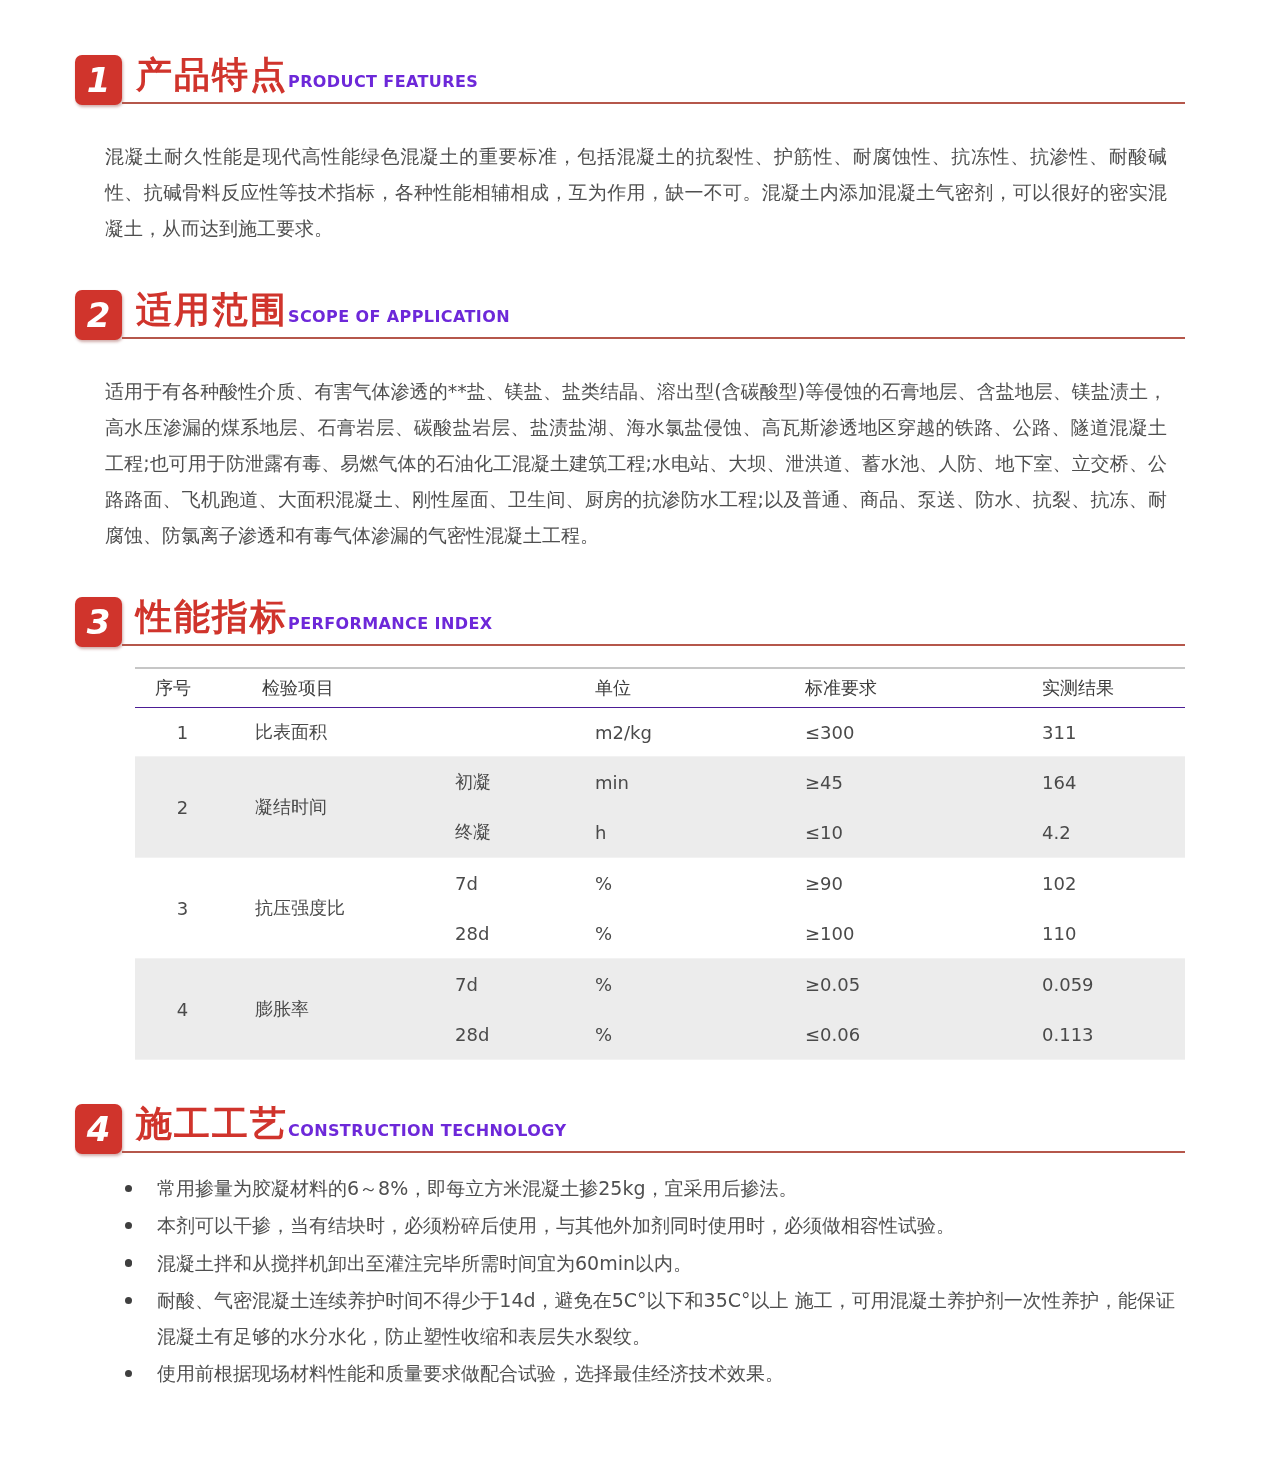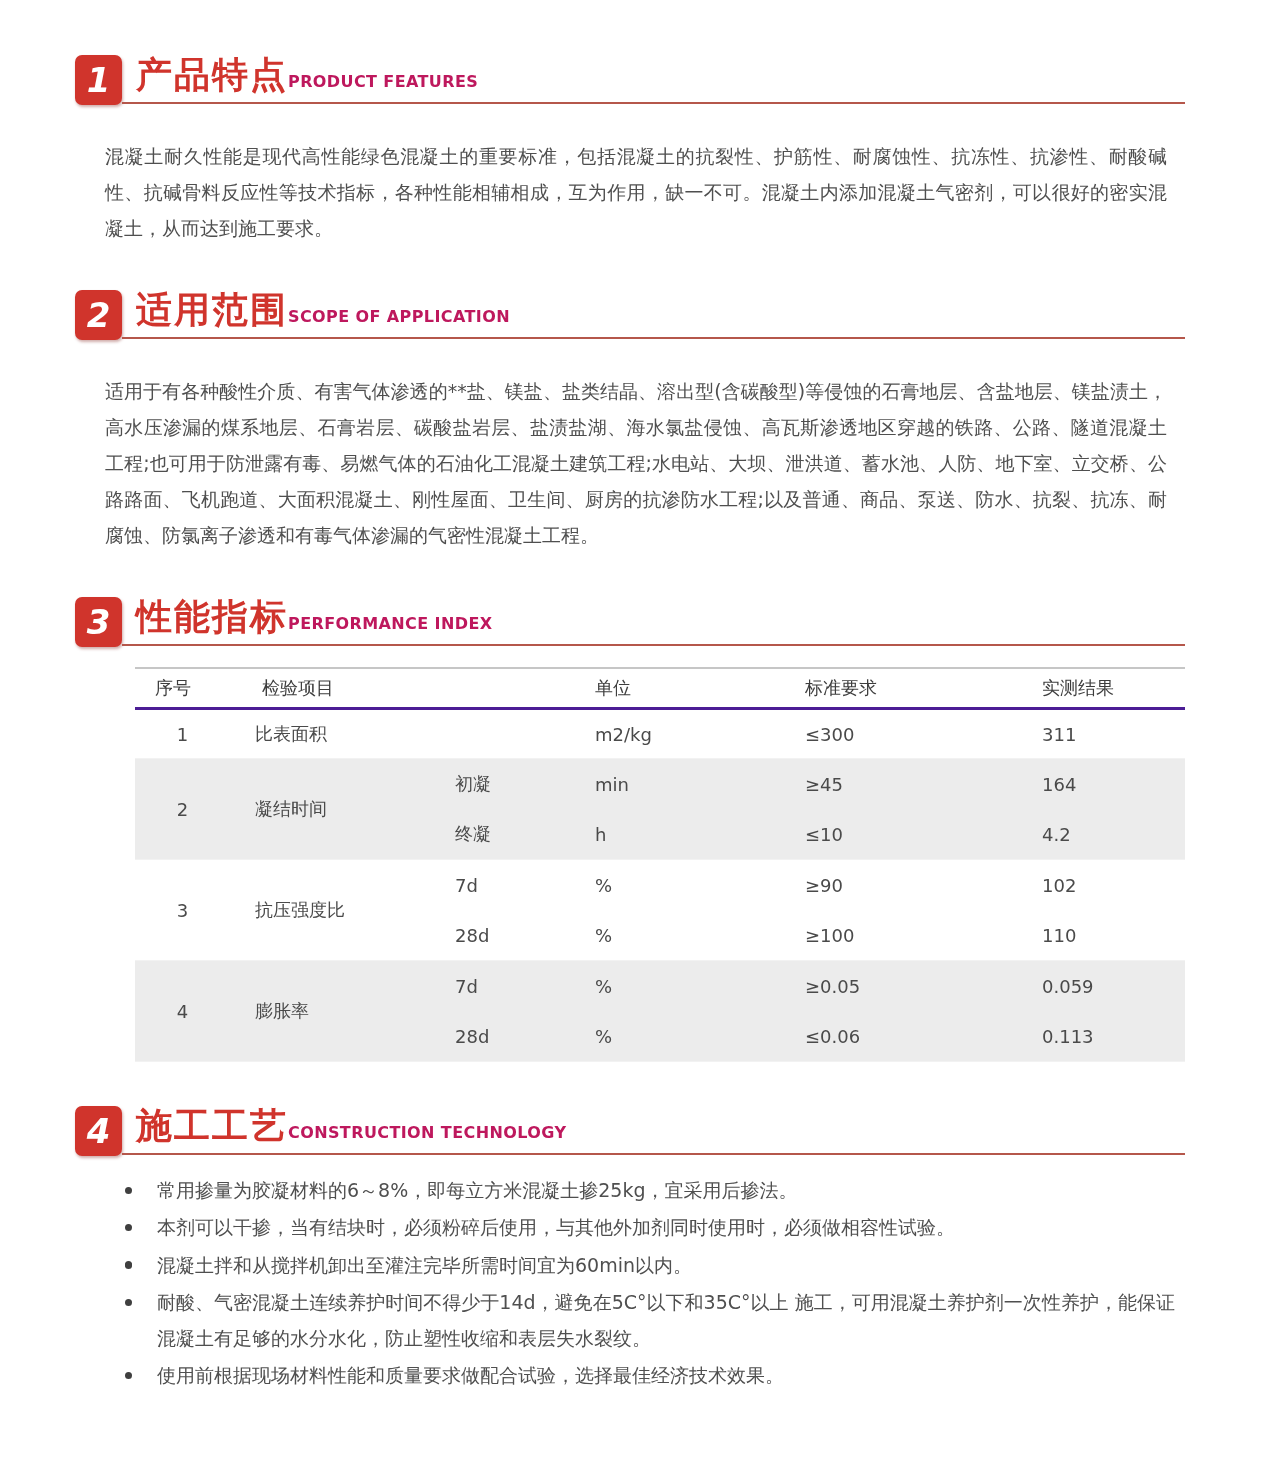--- a/index.html
+++ b/index.html
@@ -20,38 +20,38 @@
     display:flex;align-items:center;justify-content:center;
     color:#ffffff;font-size:34px;font-weight:bold;font-style:italic;
     box-shadow:1px 2px 3px rgba(120,20,15,0.35);
   }
   .head-line{
     flex:1;display:flex;align-items:baseline;
     border-bottom:2px solid #b5574b;
     padding:0 0 3px 14px;margin-bottom:1px;min-height:44px;
   }
   .cn-title{color:#d0342c;font-size:36px;font-weight:bold;letter-spacing:2px;line-height:1.1;}
-  .en-title{color:#be185d;font-size:16px;font-weight:bold;letter-spacing:0.4px;}
+  .en-title{color:#6d28d9;font-size:16px;font-weight:bold;letter-spacing:0.4px;}
 
   
   .sec-body{padding:14px 18px 0 30px;font-size:19px;line-height:36px;text-align:justify;color:#4f4f4f;}
 
   
   ul.bullets{list-style:none;margin:16px 0 0 0;padding:0 10px 0 50px;}
   ul.bullets li{display:flex;font-size:19px;line-height:36px;text-align:justify;color:#4f4f4f;gap:12px;}
   ul.bullets .dot{flex:0 0 20px;position:relative;}
   ul.bullets .dot::before{content:"";position:absolute;left:0;top:15px;width:7px;height:7px;border-radius:50%;background:#3f3f3f;}
   ul.bullets li + li{margin-top:1px;}
 
   
   .perf{margin:20px 0 0 60px;width:1050px;font-size:18px;color:#4a4a4a;}
   .t-head{
     display:grid;grid-template-columns:95px 190px 140px 180px 240px 1fr;
     align-items:center;height:38px;
-    border-top:2px solid #c6c6c6;border-bottom:3px solid #4c1d95;
+    border-top:2px solid #c6c6c6;border-bottom:1px solid #4c1d95;
     color:#3d3d3d;
   }
   .t-head .h-seq{padding-left:20px;}
   .t-head .h-item{padding-left:32px;}
   .t-head .h-unit{padding-left:35px;}
   .t-head .h-std{padding-left:65px;}
   .t-head .h-res{padding-left:62px;}
   .t-group{display:grid;grid-template-columns:95px 190px 1fr;}
   .t-group.shaded{background:#ececec;}
   .t-group{border-bottom:1px solid #f2f2f2;}

